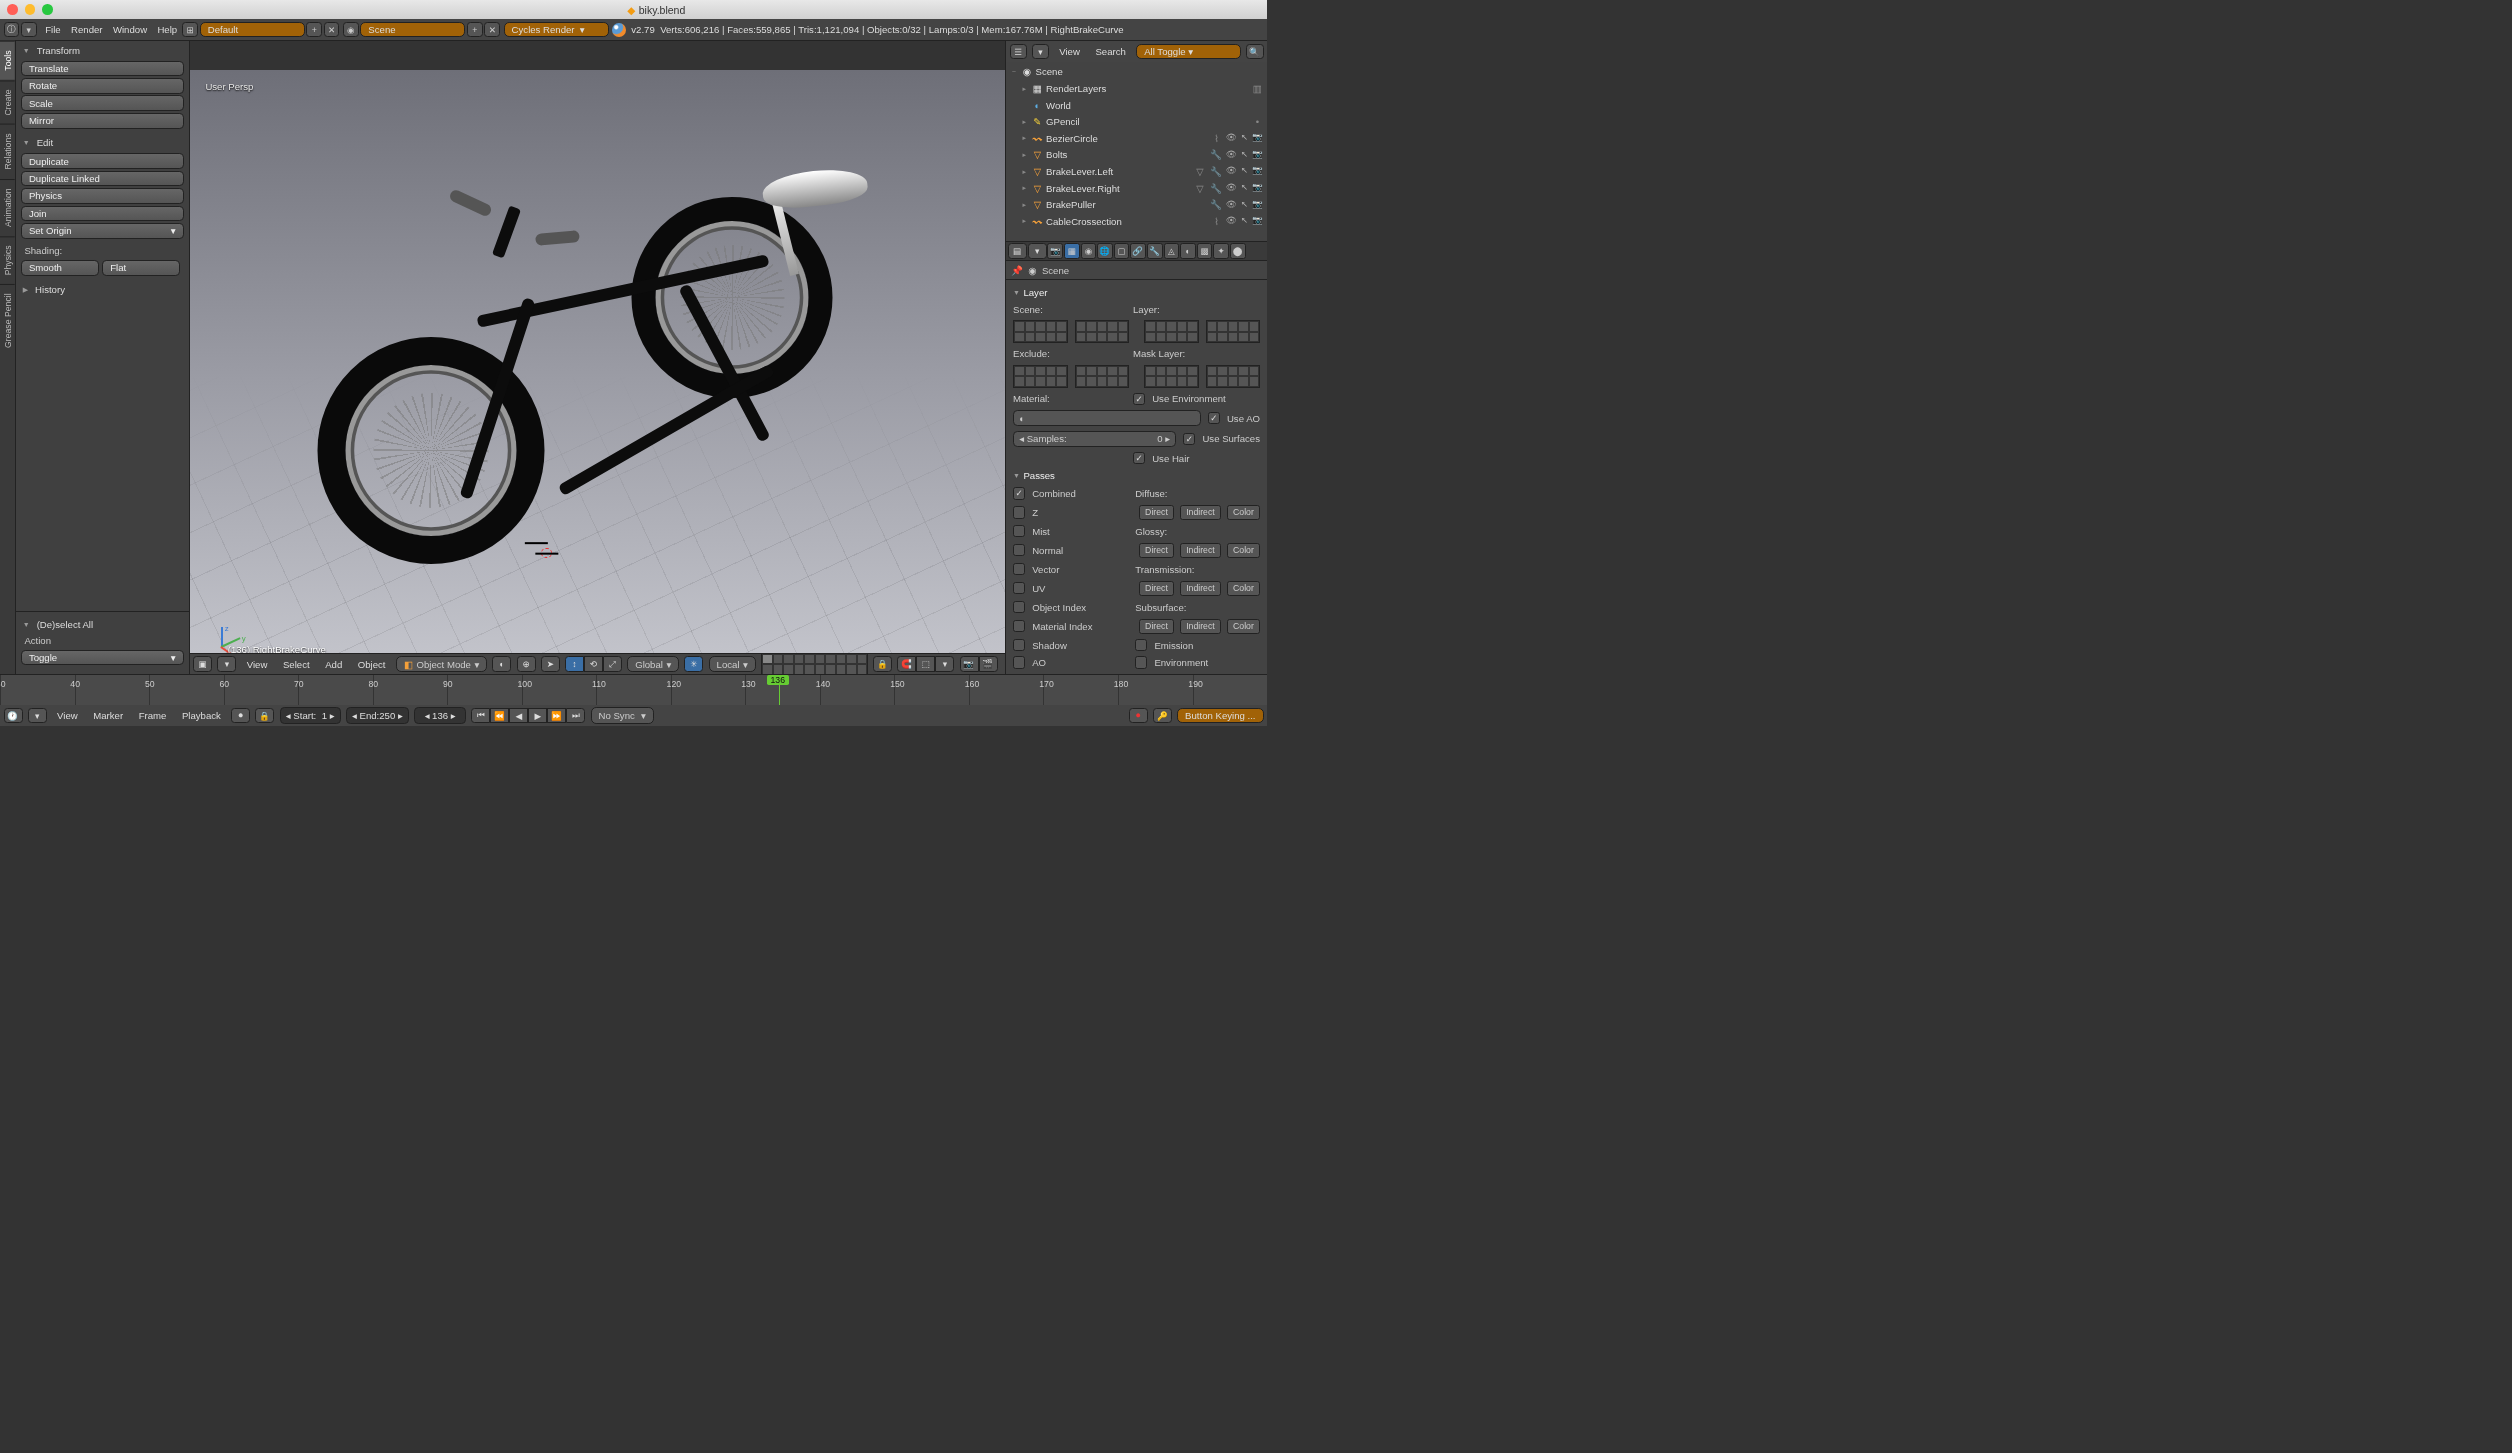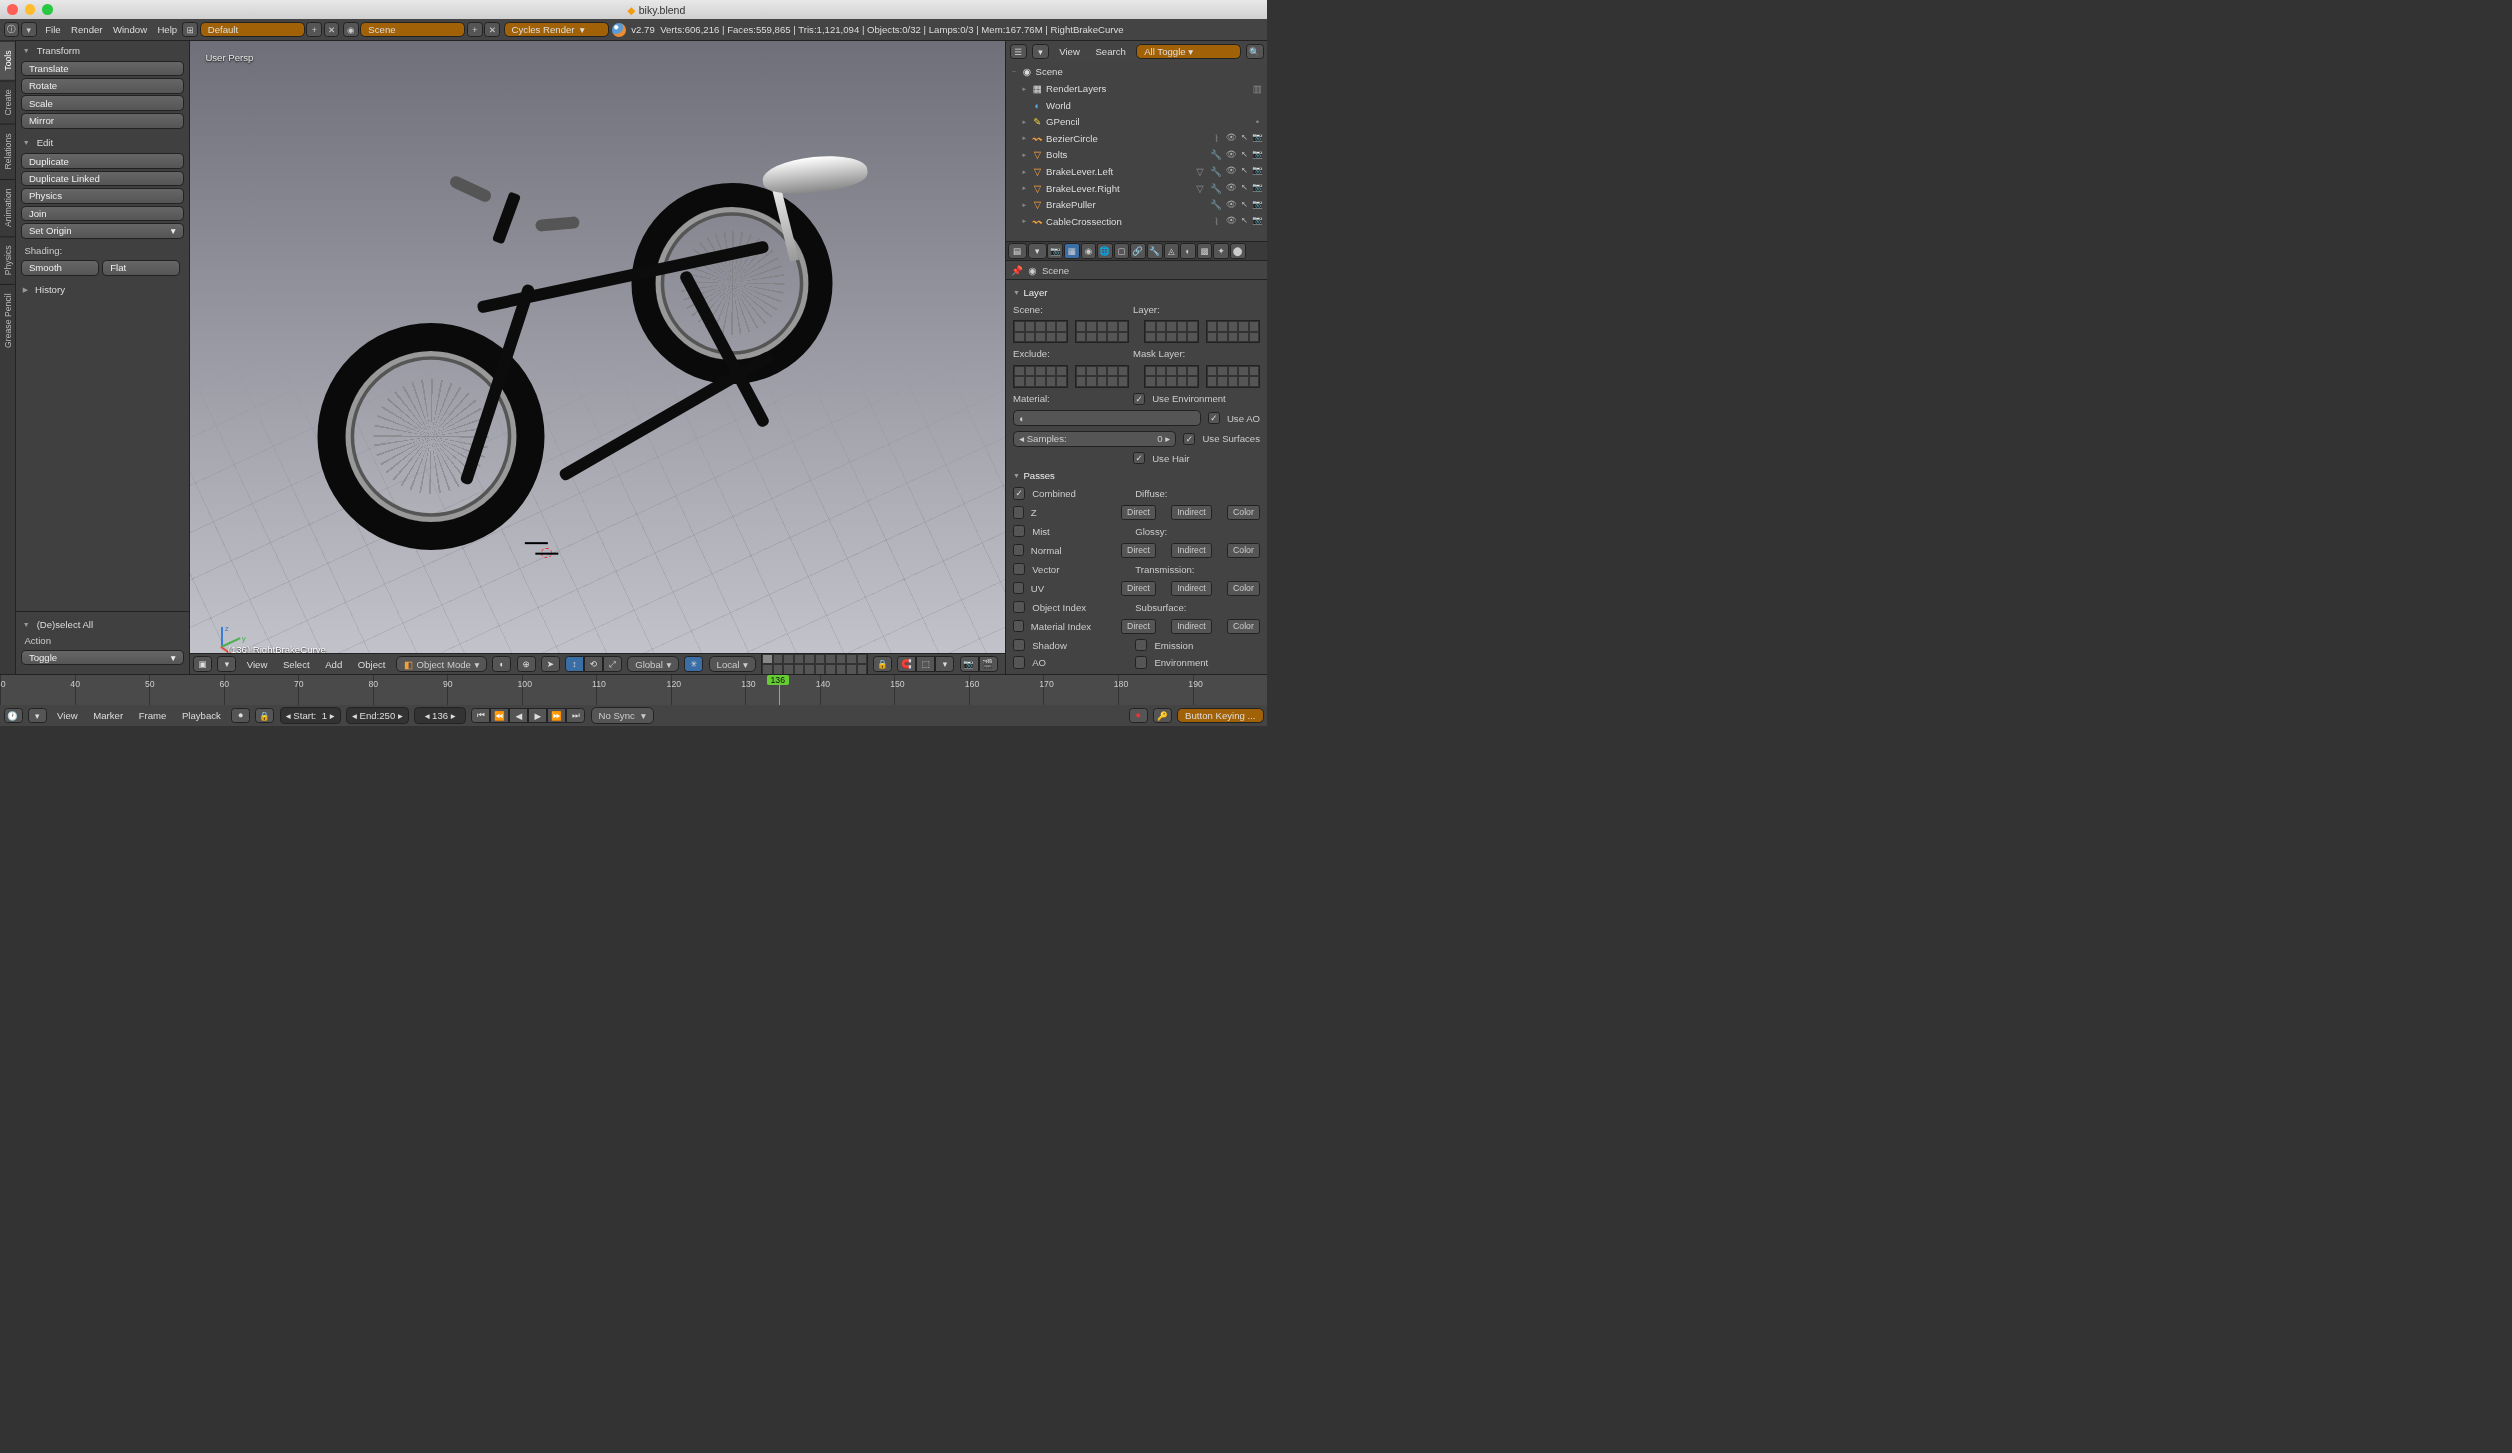--- a/index.html
+++ b/index.html
@@ -32,21 +32,21 @@
 .panel-hdr { padding:3.5px 7px; color:#ddd; display:flex; align-items:center; gap:3.5px; }
 .tri::before{content:"▼"; font-size:7px; margin-right:3.5px; color:#999;}
 .tri.closed::before{content:"▶";}
 .btnrow { padding:0 5.2px 3.5px 5.2px; }
 .toolbtn { background:linear-gradient(#666,#555); border:0.9px solid #222; border-radius:4.4px; padding:2.6px 7px; margin:1.7px 0; color:#eee; display:block; height:15.7px; display:flex; align-items:center; }
 .toolbtn.half{ display:inline-flex; width:48%; box-sizing:border-box; }
 .toolbtn.half.r{ margin-left:2%; }
 .shading-lbl{ padding:1.7px 8.7px; color:#ccc; }
 .lower-toolpanel{ margin-top:auto; border-top:0.9px solid #222; padding:3.5px 0;}
 
-.viewport { flex:1; position:relative; background:linear-gradient(180deg,#6e6f78 0%,#9a9ba4 50%,#c5c6cd 100%); overflow:hidden; }
+.viewport { flex:1; position:relative; background:linear-gradient(180deg,#6e6f78 0%,#9a9ba4 50%,#c5c6cd 100%); overflow:hidden;margin-top:29px; }
 .viewport .label{ position:absolute; top:10.5px; left:15.7px; color:#e8e8e8; text-shadow:0 0.9px 1.7px #000; }
 .viewport .objlabel{ position:absolute; bottom:19px; left:38px; color:#fff; text-shadow:0 0.9px 1.7px #000; }
 .axis { position:absolute; bottom:8.7px; left:14px; width:38px; height:38px; }
 .axis .z{position:absolute;left:17.4px;top:0;width:1.7px;height:21px;background:#3a7bd5;}
 .axis .y{position:absolute;left:17.4px;top:19px;width:21px;height:1.7px;background:#4caf50;transform:rotate(-25deg);transform-origin:left;}
 .axis .x{position:absolute;left:17.4px;top:19px;width:21px;height:1.7px;background:#e74c3c;transform:rotate(35deg);transform-origin:left;}
 .axis .lz{position:absolute;left:21px;top:-3.5px;color:#3a7bd5;font-size:7.9px;}
 .axis .ly{position:absolute;left:38px;top:7px;color:#4caf50;font-size:7.9px;}
 .axis .lx{position:absolute;left:35px;top:26px;color:#e74c3c;font-size:7.9px;}
 .bike { position:absolute; left:50%; top:50%; transform:translate(-50%,-50%); }
@@ -115,21 +115,21 @@
 .prop-body{flex:1;overflow:auto;padding:3.5px 7px;}
 .phdr{display:flex;align-items:center;gap:3.5px;padding:3.5px 0;color:#eee;}
 .phdr::before{content:"▼";font-size:7px;color:#999;}
 .prow{display:flex;align-items:center;gap:7px;padding:2.6px 0;}
 .prow .pl{width:113px;color:#ccc;}
 .lgw{display:grid;grid-template-columns:repeat(5,10.5px);grid-template-rows:10.5px 10.5px;border:0.9px solid #222;}
 .lgw span{border:0.9px solid #333;background:#555;}
 .field{flex:1;background:#555;border:0.9px solid #222;border-radius:4.4px;height:15.7px;display:flex;align-items:center;padding:0 5.2px;}
 .check{width:12.2px;height:12.2px;background:#555;border:0.9px solid #222;border-radius:2.6px;display:inline-flex;align-items:center;justify-content:center;font-size:8.7px;color:#ddd;}
 .check.on::after{content:"✓";}
-.passbtns{display:flex;gap:15px;}
+.passbtns{display:flex;gap:6px;}
 .pbtn{background:#555;border:0.9px solid #222;padding:1.7px 5.2px;border-radius:2.6px;font-size:8.7px;}
 
 
 .timeline{height:52px;background:#3f3f3f;border-top:0.9px solid #222;display:flex;flex-direction:column;}
 .ruler{flex:1;position:relative;background:#4a4a4a;display:flex;align-items:flex-end;overflow:hidden;}
 .ticks{position:absolute;inset:0;display:flex;}
 .tick{flex:1;border-left:0.9px solid #333;position:relative;}
 .tick span{position:absolute;top:3.5px;left:-5.2px;font-size:8.7px;color:#ccc;white-space:nowrap;}
 .cur{position:absolute;top:0;bottom:0;width:0.9px;background:#6c3;}
 .cur .lbl{position:absolute;top:0;left:-12.2px;background:#6c3;color:#111;padding:0 3.5px;border-radius:1.7px;font-size:8.7px;}

